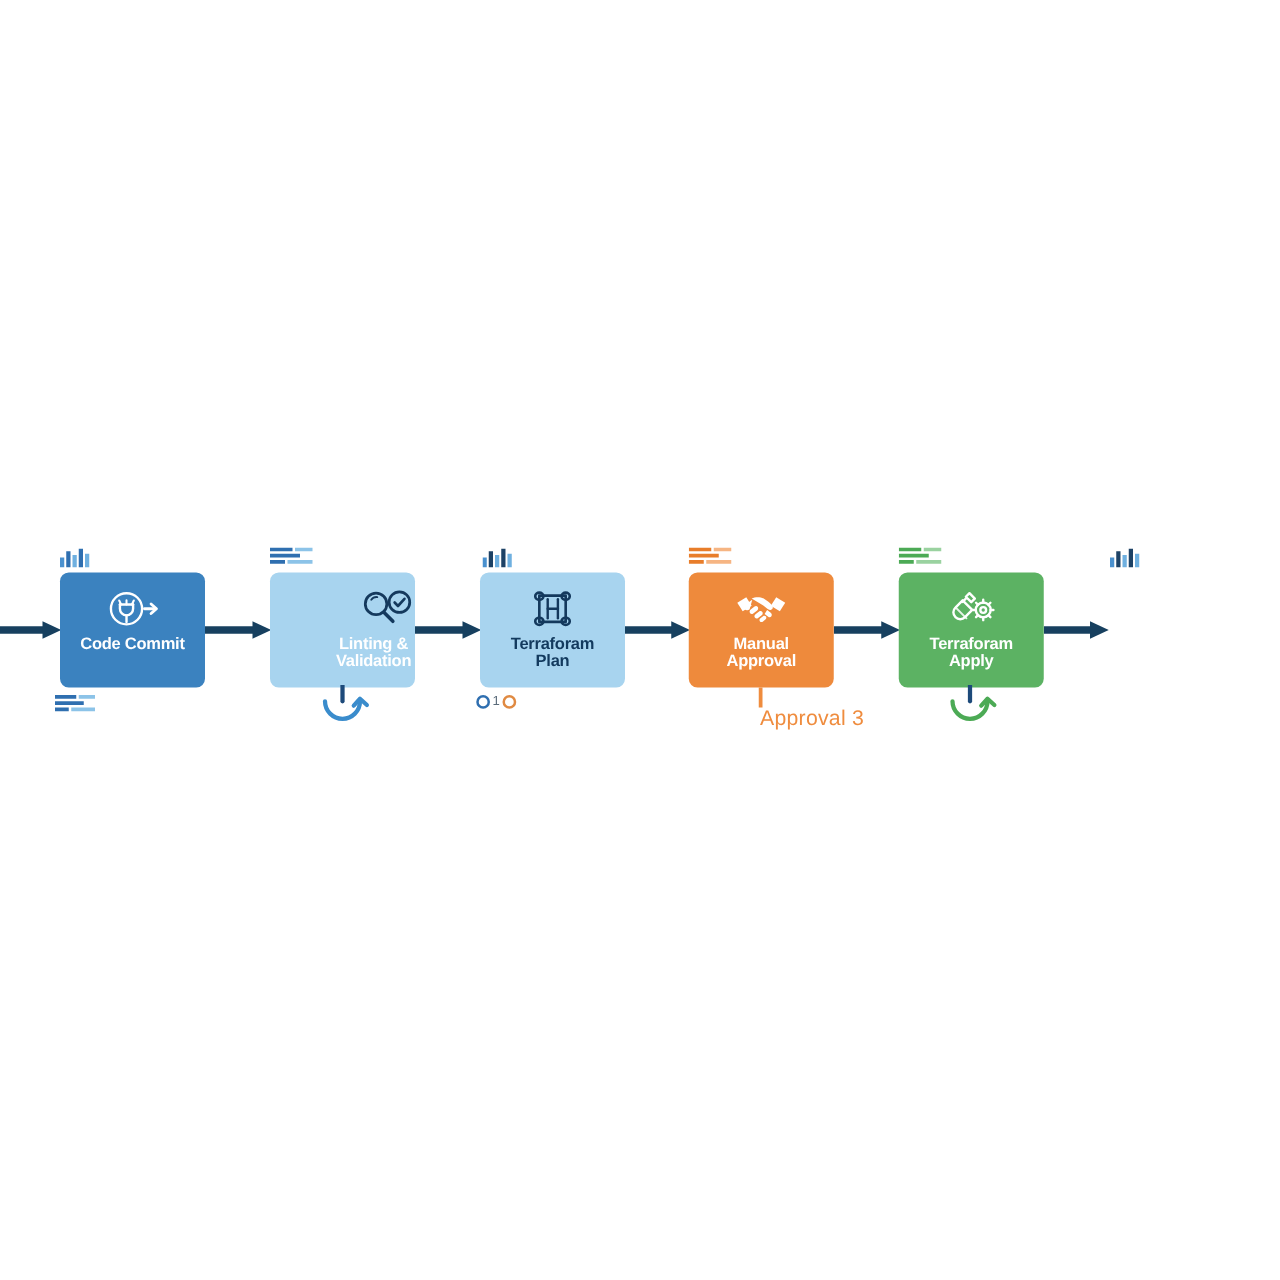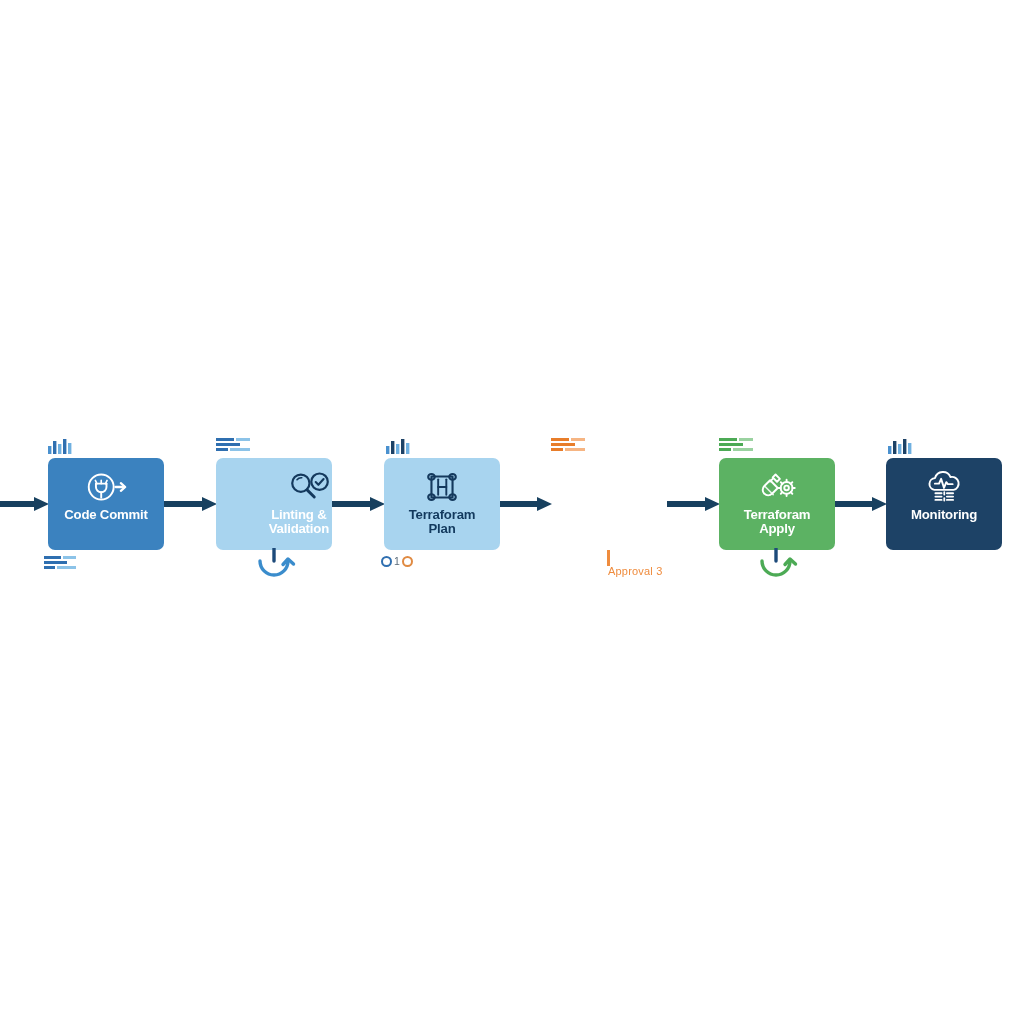--- a/index.html
+++ b/index.html
@@ -114,21 +114,21 @@
   .dots-num {
     font-size: 10.5px;
     color: #5a6b7a;
     font-weight: normal;
     line-height: 1;
   }
 
   
   .approval-caption {
     position: absolute;
-    font-size: 11px;
+    font-size: 17px;
     color: #ef8c3e;
     white-space: nowrap;
     letter-spacing: 0.2px;
   }
   .approval-stem {
     position: absolute;
     width: 3px;
     background: #ef8c3e;
   }
 </style>
@@ -290,20 +290,34 @@
       </svg>
       <div class="stage-label label-navy">Terraforam
 Plan</div>
     </div>
     <div class="dots" style="left:381px;top:136px;">
       <span class="dot-ring"></span>
       <span class="dots-num">1</span>
       <span class="dot-ring orange"></span>
     </div>
 
+    <div class="stage s-approval" style="left:551px;">
+      <svg class="stage-icon" viewBox="0 0 48 40">
+        <path d="M4 15 l7.5 -4.5 l4.5 7 l-7.5 4.6 z" fill="#ffffff"></path>
+        <path d="M44 15 l-7.5 -4.5 l-4.5 7 l7.5 4.6 z" fill="#ffffff"></path>
+        <path d="M16 11.5 c3 -1.6 7 -1.6 10 0 c2.5 1.4 5 3.4 7 5.6 c1.3 1.5 0.6 3.5 -1.2 3.9 c-1 0.2 -1.9 -0.2 -2.7 -0.9 l-3.4 -2.9" fill="#ffffff"></path>
+        <path d="M16.5 12.5 c-2 1.3 -4.4 3.3 -6 5.1 c-1.2 1.4 -0.4 3.3 1.4 3.6 c0.9 0.15 1.7 -0.2 2.4 -0.8" fill="#ffffff"></path>
+        <path d="M15.2 20.6 l3.2 -2.4 c0.9 -0.7 2.1 -0.5 2.7 0.4 c0.6 0.9 0.35 2.1 -0.5 2.8 l-3.3 2.5 c-0.9 0.7 -2.1 0.5 -2.7 -0.4 c-0.6 -0.9 -0.35 -2.1 0.6 -2.9 z" fill="#ffffff"></path>
+        <path d="M19.2 24.6 l3.0 -2.3 c0.9 -0.7 2.1 -0.5 2.7 0.4 c0.6 0.9 0.35 2.1 -0.55 2.8 l-3.0 2.3 c-0.9 0.7 -2.1 0.5 -2.7 -0.4 c-0.6 -0.9 -0.35 -2.1 0.55 -2.8 z" fill="#ffffff"></path>
+        <path d="M23.3 27.9 l2.2 -1.7 c0.8 -0.6 1.9 -0.45 2.45 0.35 c0.55 0.8 0.3 1.9 -0.5 2.5 l-2.2 1.7 c-0.8 0.6 -1.9 0.45 -2.45 -0.35 c-0.55 -0.8 -0.3 -1.9 0.5 -2.5 z" fill="#ffffff"></path>
+        <path d="M26.8 24.3 l3 2.3 c0.9 0.7 2.1 0.5 2.7 -0.4 c0.6 -0.9 0.3 -2.1 -0.6 -2.8 l-3 -2.3" fill="#ffffff"></path>
+      </svg>
+      <div class="stage-label label-white">Manual
+Approval</div>
+    </div>
     <div class="approval-stem" style="left:607px;top:130px;height:16px;"></div>
     <div class="approval-caption" style="left:608px;top:145px;">Approval 3</div>
 
     <div class="stage s-apply" style="left:719px;">
       <svg class="stage-icon" viewBox="0 0 48 40">
         <path d="M22.5 7 l4.5 4.5 l-3 3 l-4.5 -4.5 z" fill="none" stroke="#ffffff" stroke-width="2" stroke-linejoin="round"></path>
         <path d="M19.5 11.5 l-2.8 2.8" stroke="#ffffff" stroke-width="2" stroke-linecap="round"></path>
         <path d="M16.8 13 l-6 6 a5.5 5.5 0 0 0 0 8 a5.5 5.5 0 0 0 8 0 l6 -6 z" fill="none" stroke="#ffffff" stroke-width="2" stroke-linejoin="round"></path>
         <path d="M11 19 l9 9" stroke="#ffffff" stroke-width="1.6" stroke-linecap="round" opacity="0.85"></path>
         <circle cx="34" cy="21" r="6.2" fill="none" stroke="#ffffff" stroke-width="2"></circle>
@@ -314,25 +328,15 @@
 Apply</div>
     </div>
     <div class="loop" style="left:755px;top:128px;">
       <svg width="46" height="34" viewBox="0 0 46 34">
         <path d="M21 0 v13" stroke="#1d4a7a" stroke-width="3.4" stroke-linecap="round"></path>
         <path d="M7 13 a14 14 0 0 0 28 0" fill="none" stroke="#4caa55" stroke-width="3.4" stroke-linecap="round"></path>
         <path d="M30 16.5 l5 -5.5 l5.5 5" fill="none" stroke="#4caa55" stroke-width="3.4" stroke-linecap="round" stroke-linejoin="round"></path>
       </svg>
     </div>
 
-    <div class="stage s-monitor" style="left:886px;">
-      <svg class="stage-icon" viewBox="0 0 48 40">
-        <path d="M14 23 a6.2 6.2 0 0 1 0.6 -12.3 a8.6 8.6 0 0 1 16.2 -1.1 a6.7 6.7 0 0 1 3.2 13.4 z" fill="none" stroke="#ffffff" stroke-width="2" stroke-linejoin="round"></path>
-        <path d="M14.5 16.5 h4.3 l2.2 -5 l3 9.5 l2.4 -6 l1.6 2 h5" fill="none" stroke="#ffffff" stroke-width="2" stroke-linecap="round" stroke-linejoin="round"></path>
-        <path d="M15 26.5 h6.5 M15 30 h6.5 M15 33.5 h6.5" stroke="#ffffff" stroke-width="1.9" stroke-linecap="round"></path>
-        <path d="M27 26.5 h6.5 M27 30 h6.5 M27 33.5 h6.5" stroke="#ffffff" stroke-width="1.9" stroke-linecap="round"></path>
-        <path d="M24.3 25.5 v2.4 M24.3 31.6 v2.6" stroke="#ffffff" stroke-width="1.9" stroke-linecap="round"></path>
-      </svg>
-      <div class="stage-label label-white">Monitoring</div>
-    </div>
 
   </div>
 </div>
 
 </body></html>

